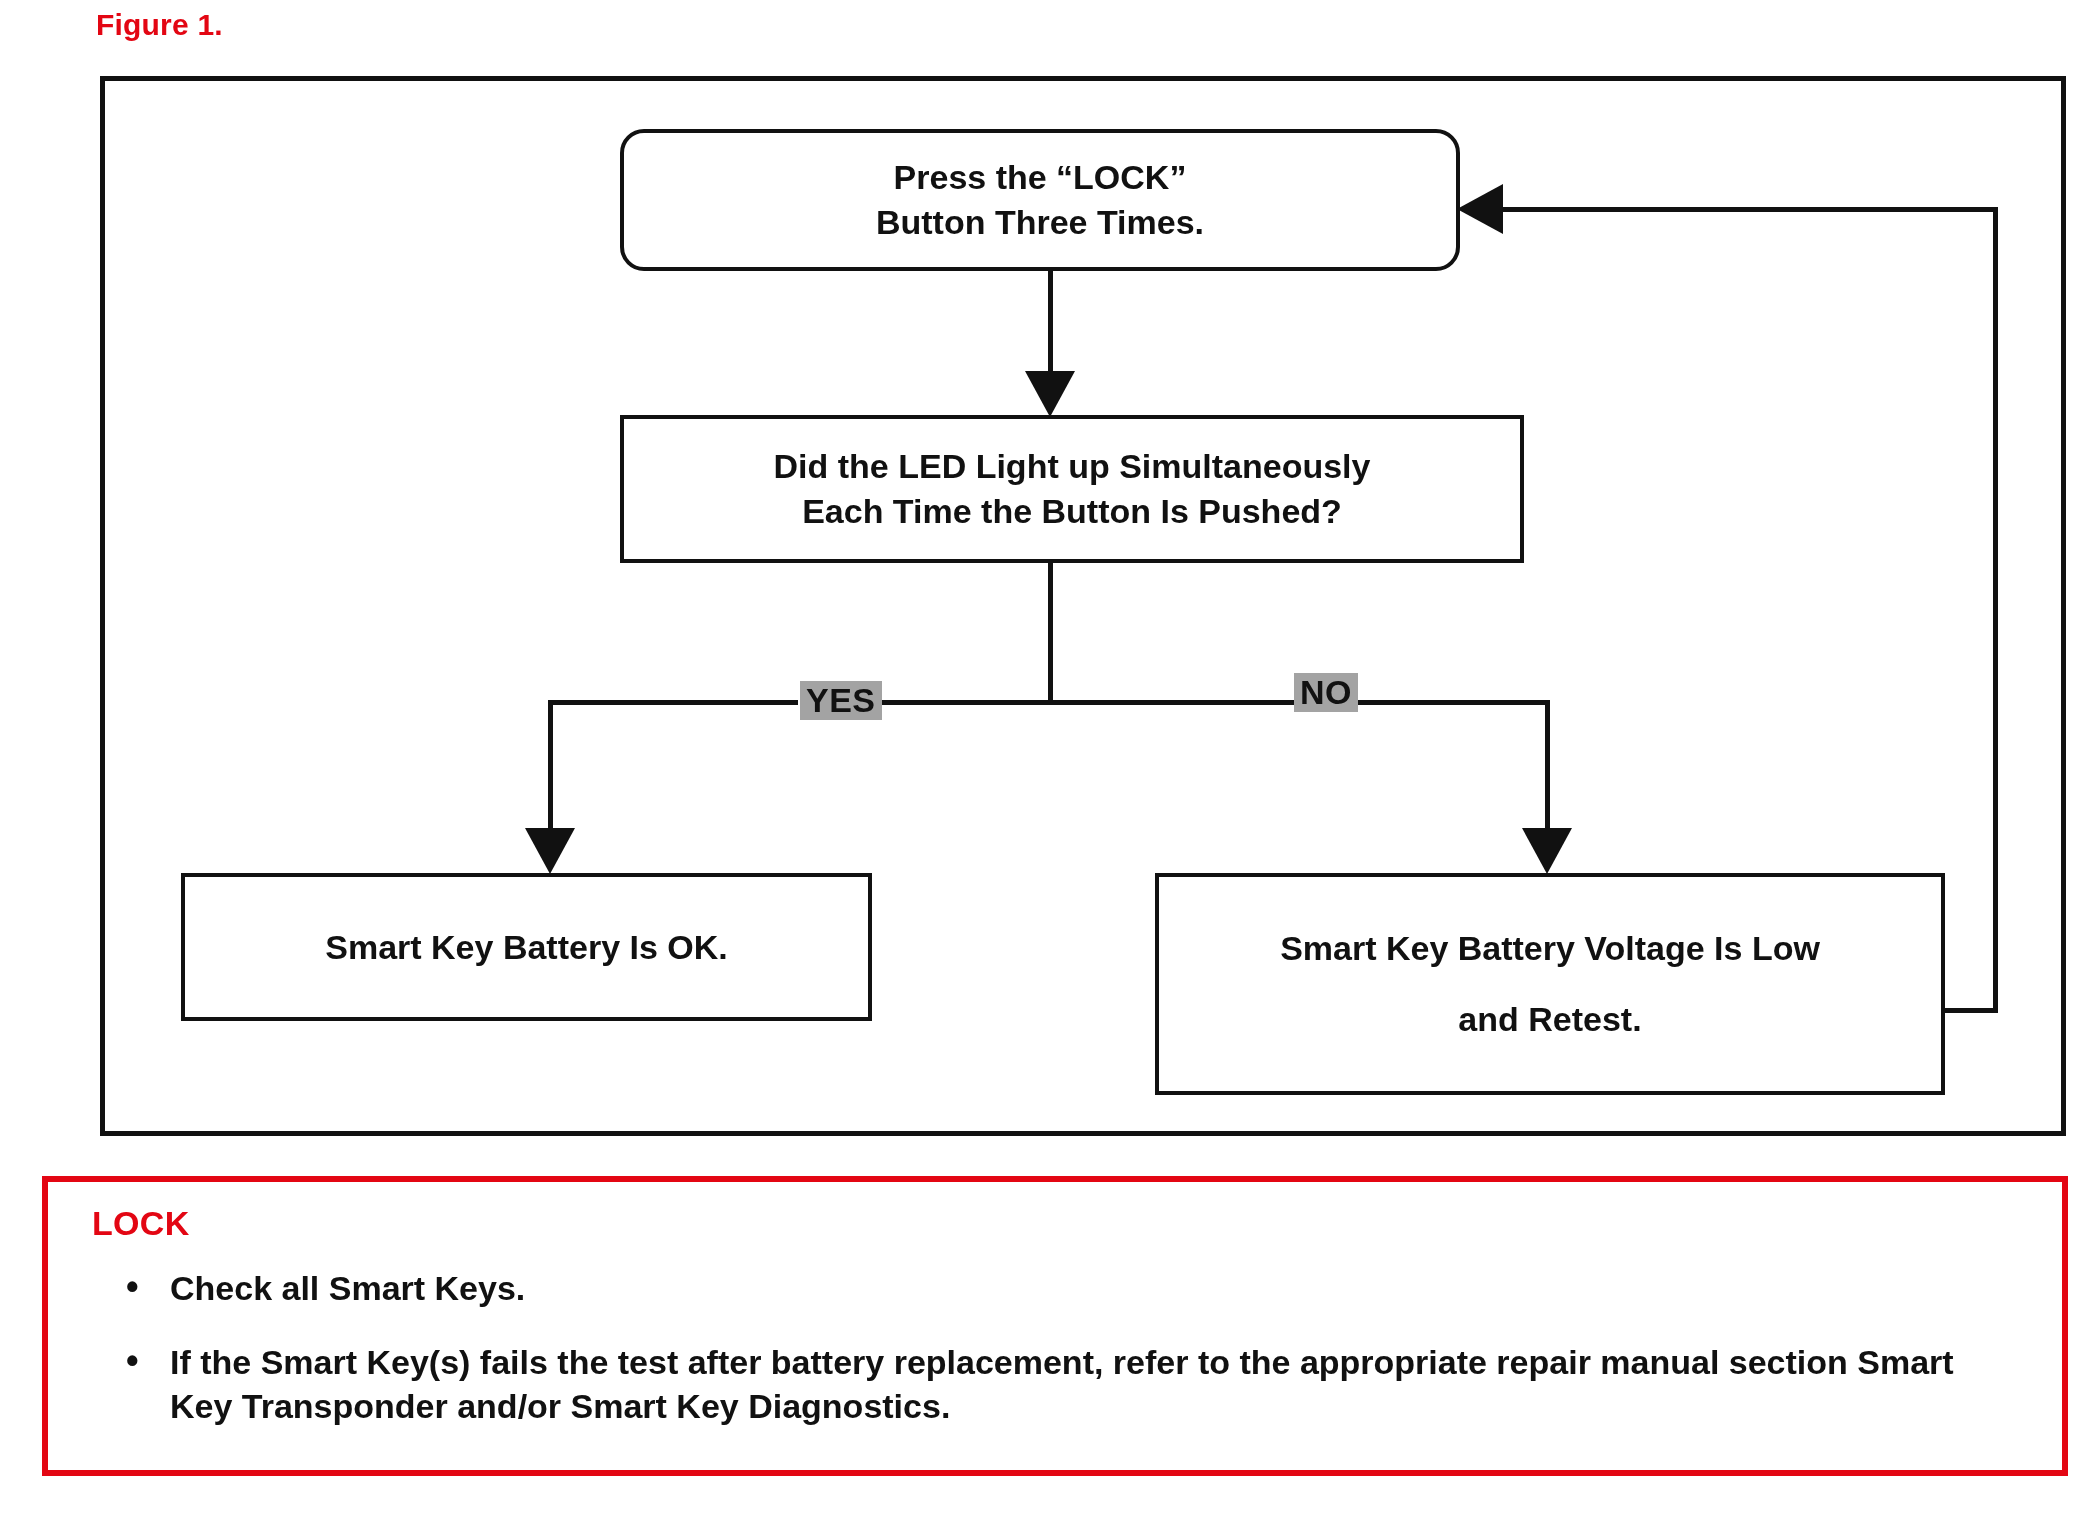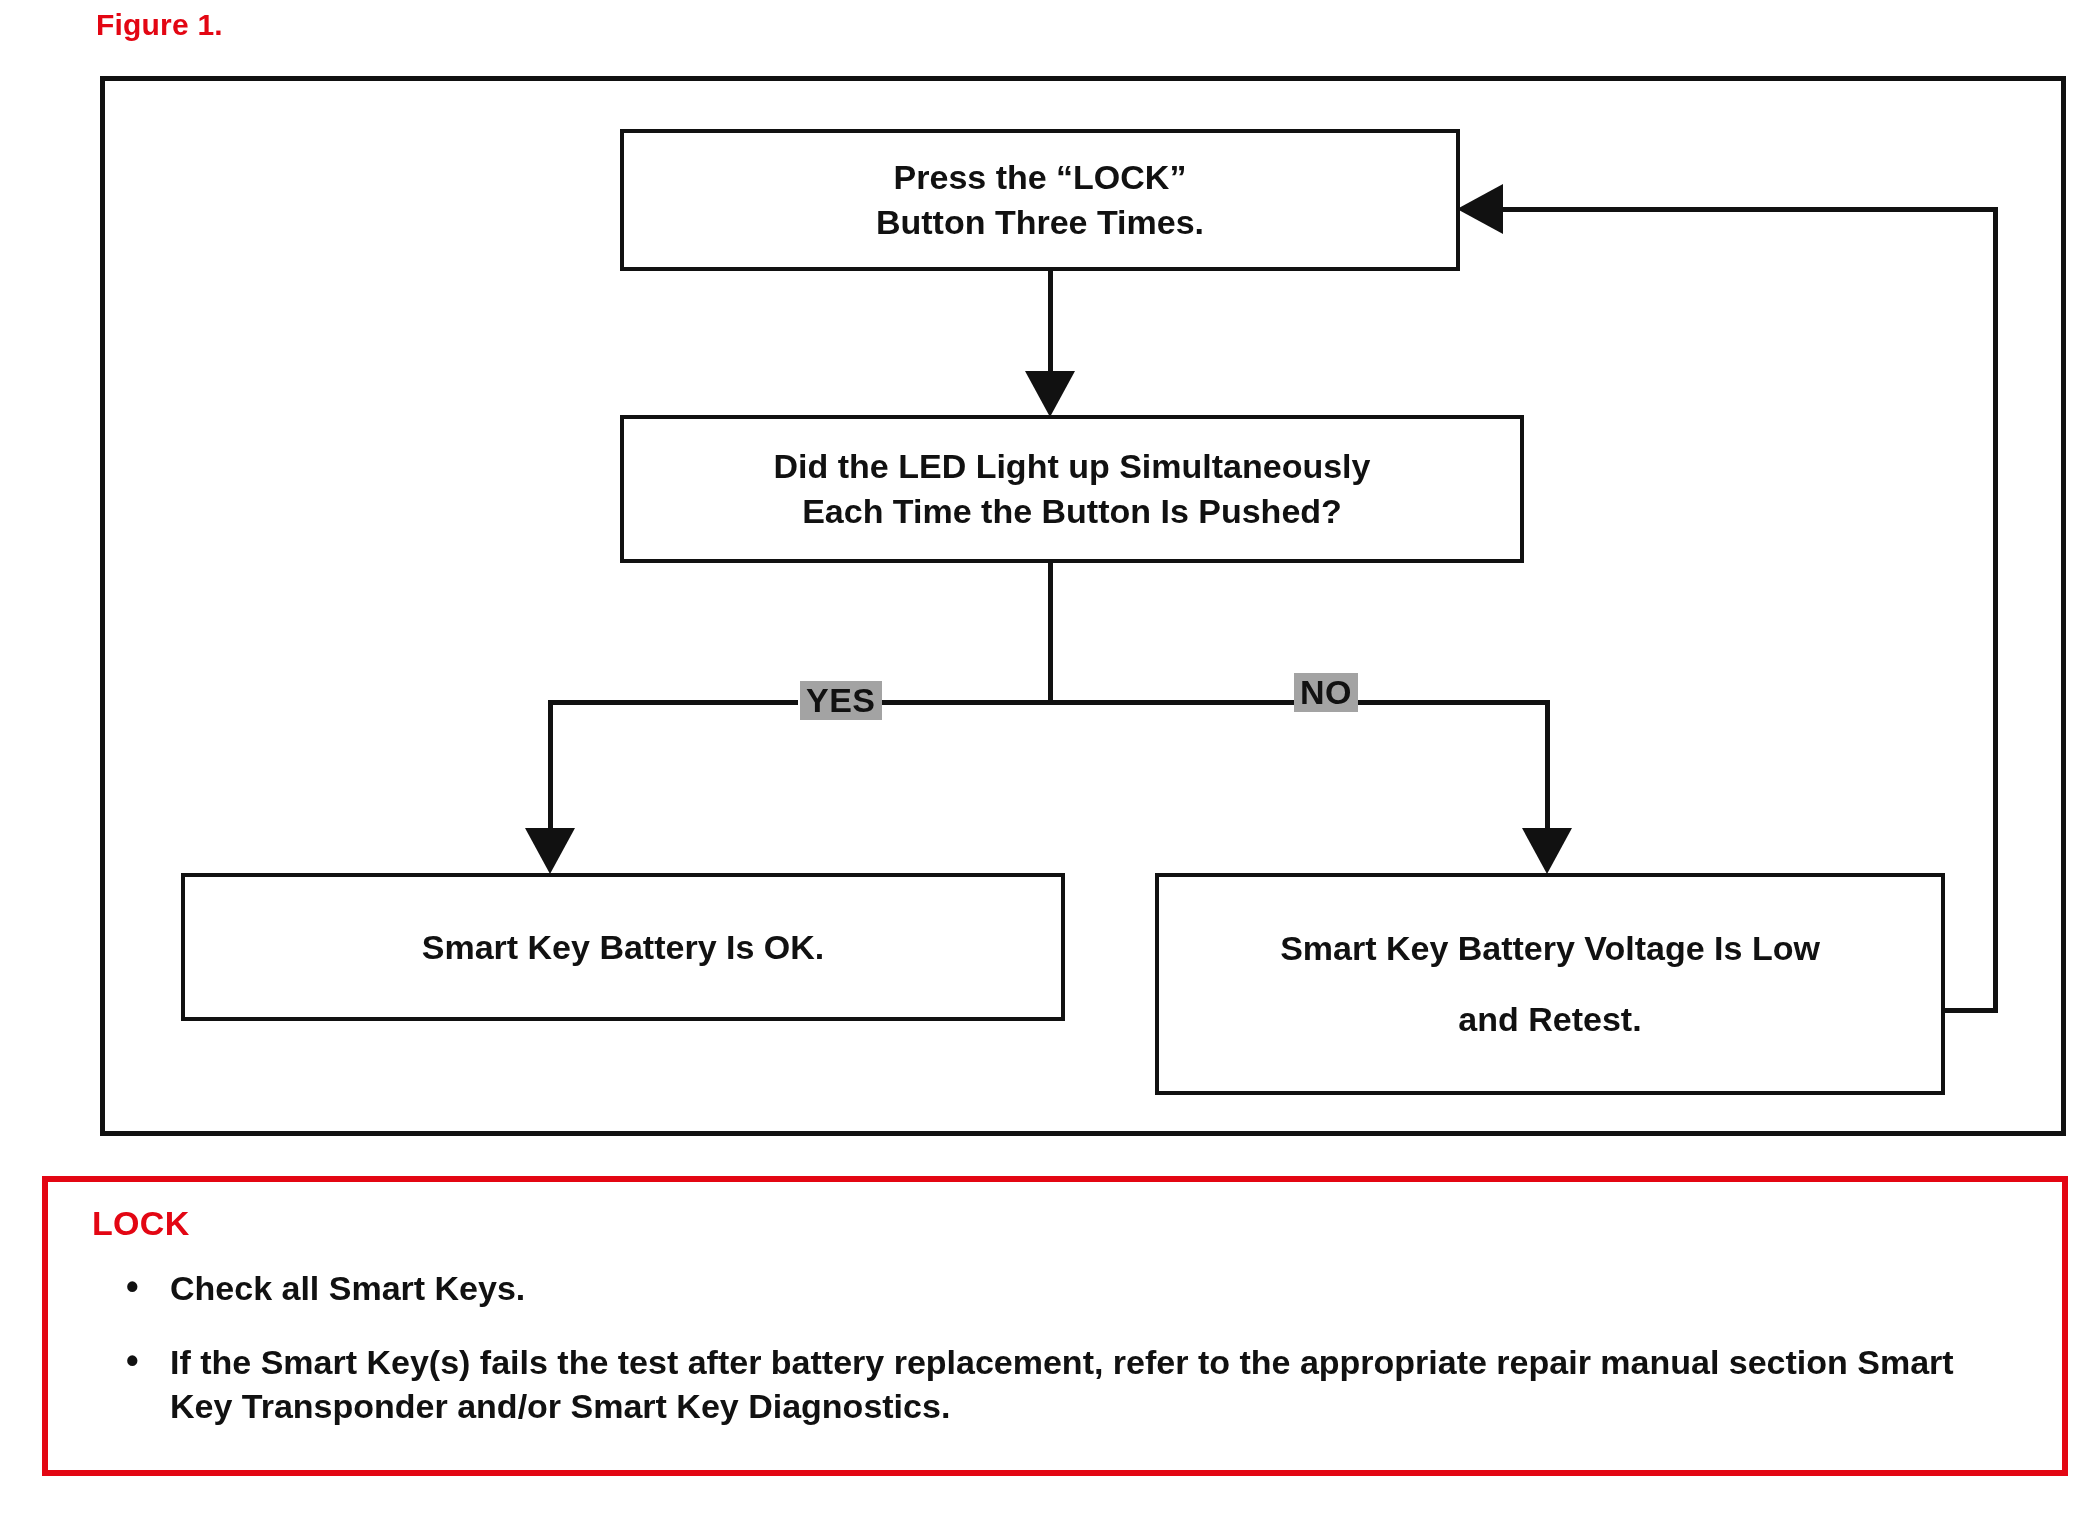--- a/index.html
+++ b/index.html
@@ -56,31 +56,32 @@
     z-index: 3;
   }
   .flow-box .line { display: block; white-space: nowrap; }
   .flow-box .spacer { display: block; height: 26px; }
 
   #box-press-lock {
     left: 615px;
     top: 124px;
     width: 840px;
     height: 142px;
+    border-radius: 24px;
   }
   #box-led-question {
     left: 615px;
     top: 410px;
     width: 904px;
     height: 148px;
   }
   #box-battery-ok {
     left: 176px;
     top: 868px;
-    width: 884px;
+    width: 691px;
     height: 148px;
   }
   #box-battery-low {
     left: 1150px;
     top: 868px;
     width: 790px;
     height: 222px;
   }
 
   

